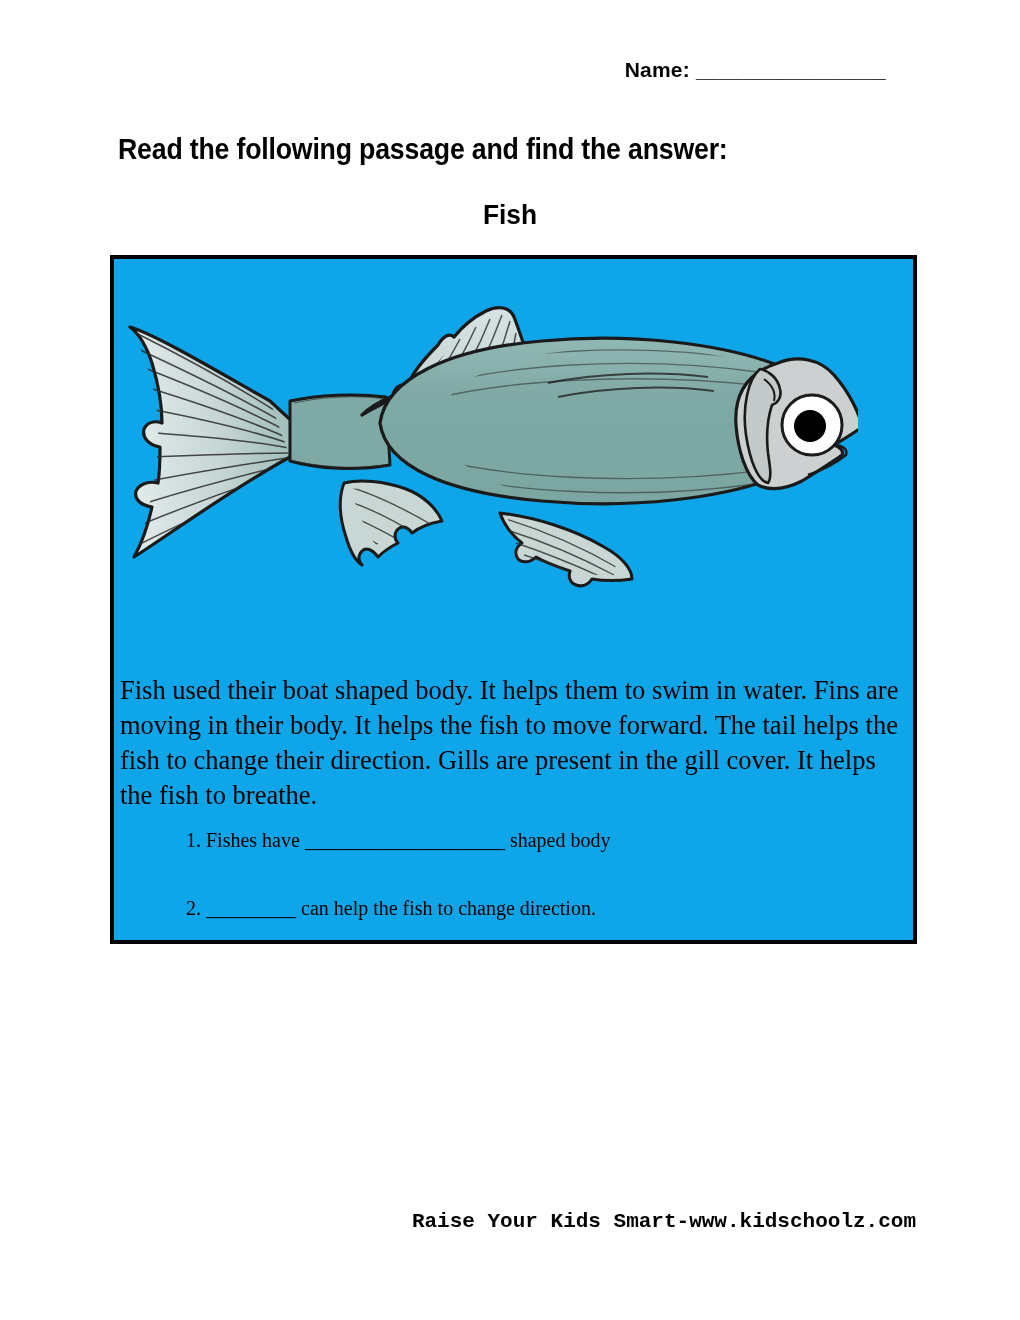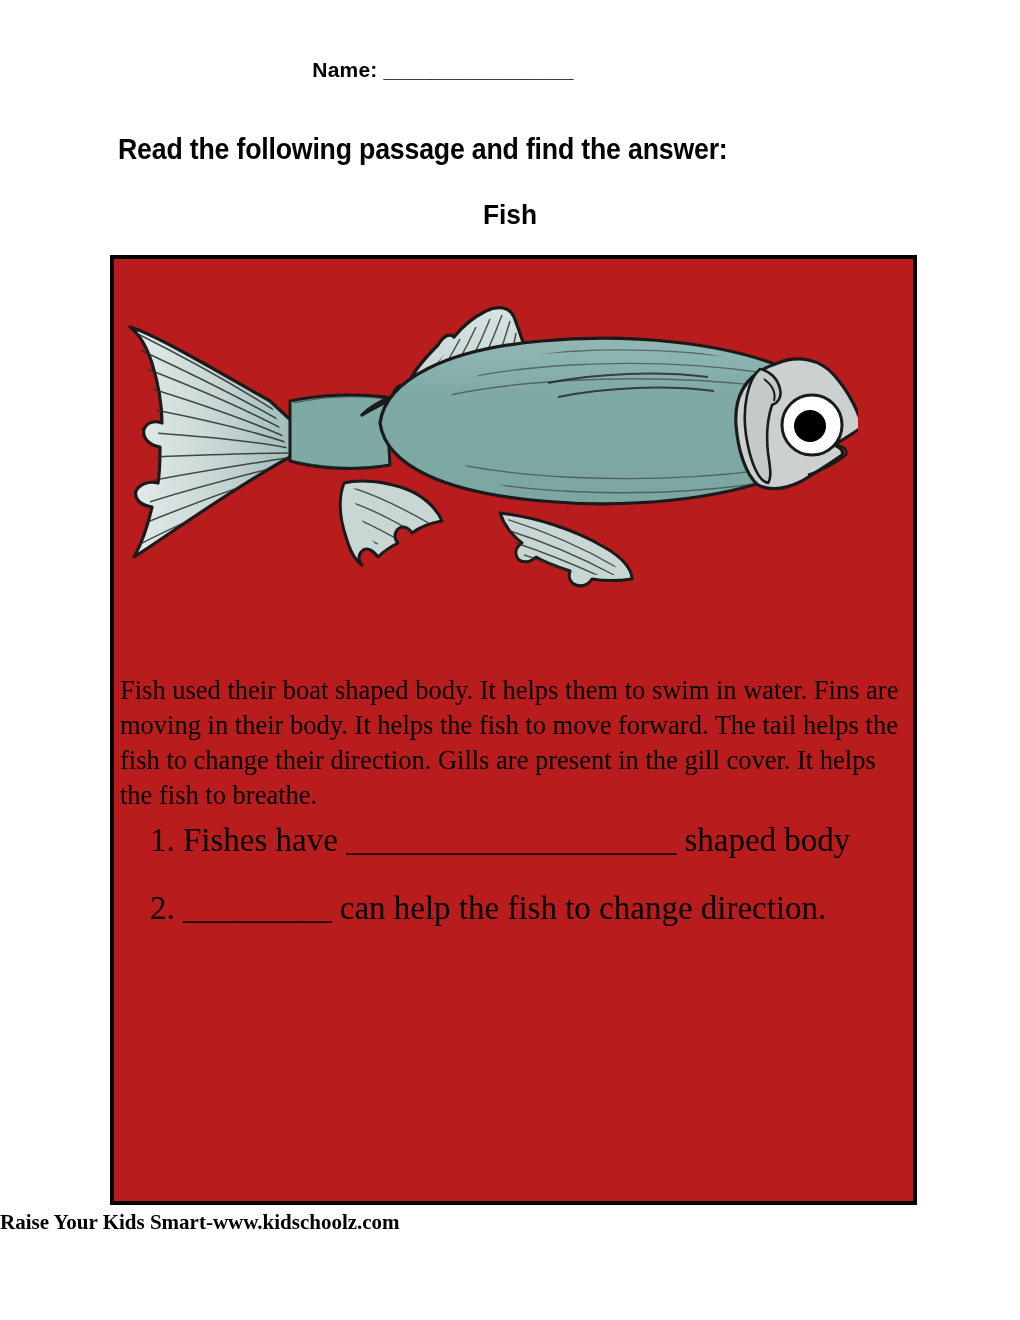--- a/index.html
+++ b/index.html
@@ -15,21 +15,21 @@
     color: #000000;
     overflow: hidden;
   }
 
   
   .name-row {
     position: absolute;
     top: 58px;
     left: 0;
     width: 978px;
-    text-align: center;
+    text-align: right;
     padding-right: 92px;
     box-sizing: border-box;
   }
   .name-label {
     font-family: "Liberation Sans", "DejaVu Sans", sans-serif;
     font-weight: bold;
     font-size: 21px;
     letter-spacing: 0.2px;
     white-space: nowrap;
   }
@@ -60,24 +60,24 @@
     font-size: 28px;
     transform: scaleX(0.94);
   }
 
   
   .content-box {
     position: absolute;
     left: 110px;
     top: 255px;
     width: 807px;
-    height: 950px;
+    height: 689px;
     border: 4px solid #000000;
     box-sizing: border-box;
-    background: #b91c1c;
+    background: #0ea5e9;
   }
 
   
   .illustration {
     position: absolute;
     left: 4px;
     top: 16px;
     width: 740px;
     height: 330px;
   }
@@ -99,34 +99,35 @@
   }
 
   
   .questions {
     position: absolute;
     left: 36px;
     top: 565px;
     width: 760px;
   }
   .question {
-    font-size: 33px;
+    font-size: 20px;
     line-height: 32px;
     margin-bottom: 36px;
     white-space: nowrap;
+    margin-left: 36px;
   }
 
   
   .footer {
     position: absolute;
     top: 1210px;
     left: 0;
     width: 916px;
-    text-align: left;
-    font-family: Liberation Serif, serif;
+    text-align: right;
+    font-family: Liberation Mono, monospace;
     font-weight: bold;
     font-size: 21px;
   }
 </style>
 </head>
 <body>
 
 <div class="name-row">
   <span class="name-label">Name: ________________</span>
 </div>

